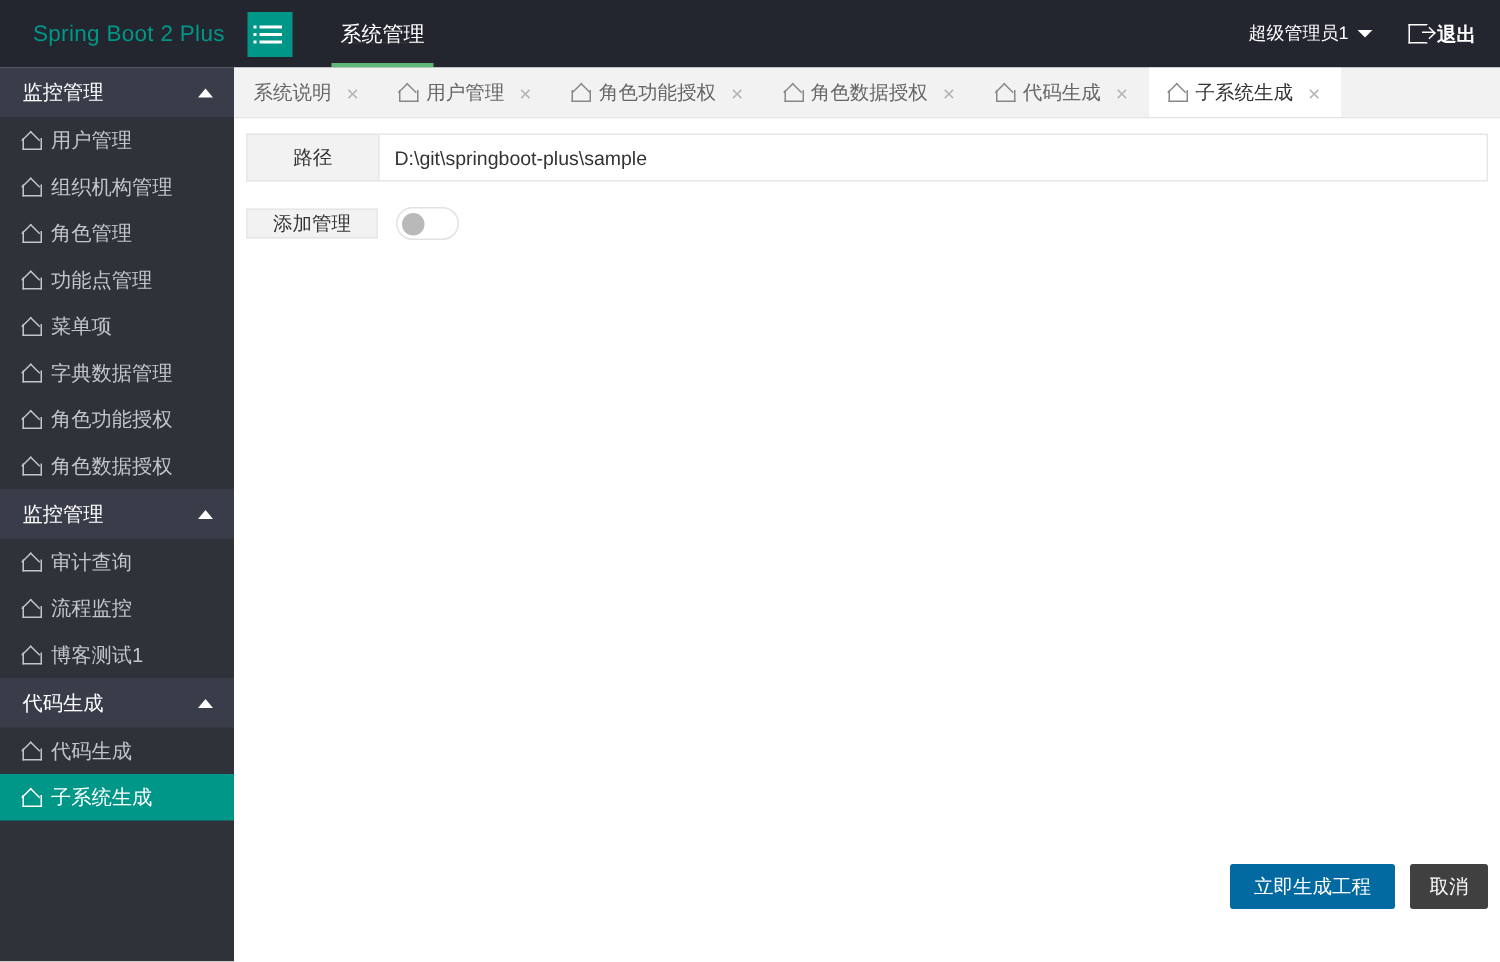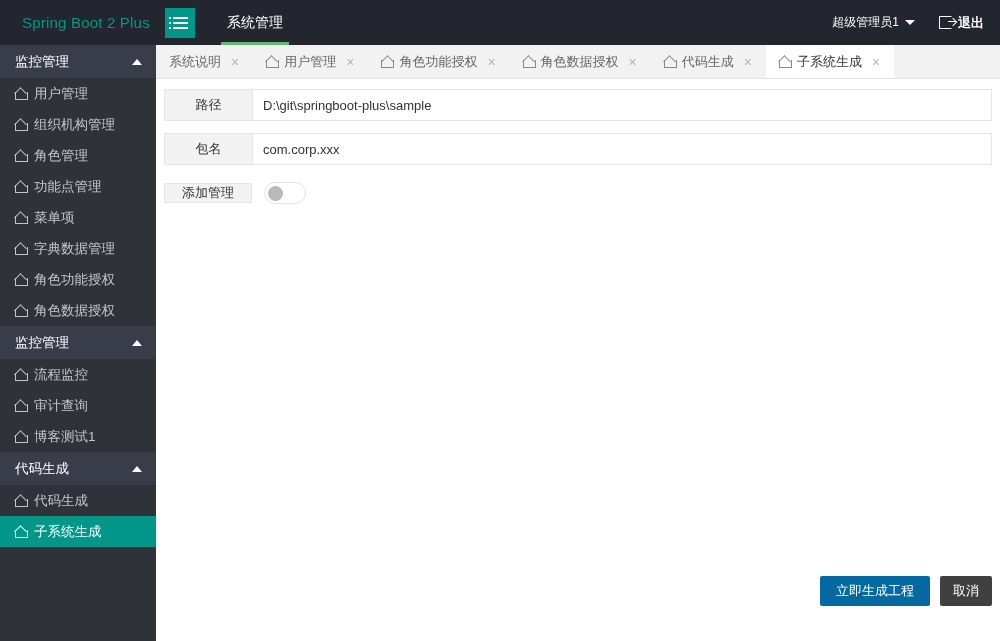--- a/index.html
+++ b/index.html
@@ -437,25 +437,25 @@
       <span class="home-icon"></span>
       <span>角色数据授权</span>
     </div>
 
     <div class="side-group-header">
       <span class="grp-label">监控管理</span>
       <span class="caret-up"></span>
     </div>
     <div class="side-item">
       <span class="home-icon"></span>
+      <span>审计查询</span>
+    </div>
+    <div class="side-item">
+      <span class="home-icon"></span>
       <span>流程监控</span>
-    </div>
-    <div class="side-item">
-      <span class="home-icon"></span>
-      <span>审计查询</span>
     </div>
     <div class="side-item">
       <span class="home-icon"></span>
       <span>博客测试1</span>
     </div>
 
     <div class="side-group-header">
       <span class="grp-label">代码生成</span>
       <span class="caret-up"></span>
     </div>
@@ -501,24 +501,20 @@
     </div>
   </div>
 
   <div class="content">
 
     <div class="form-row">
       <div class="form-label">路径</div>
       <input class="form-input" type="text" value="D:\git\springboot-plus\sample" style="">
     </div>
 
-    <div class="form-row">
-      <div class="form-label">包名</div>
-      <input class="form-input" type="text" value="com.corp.xxx" style="">
-    </div>
 
     <div class="toggle-row">
       <div class="form-label">添加管理</div>
       <div class="switch">
         <span class="knob"></span>
       </div>
     </div>
 
     <div class="footer-actions">
       <button class="btn btn-generate">立即生成工程</button>

